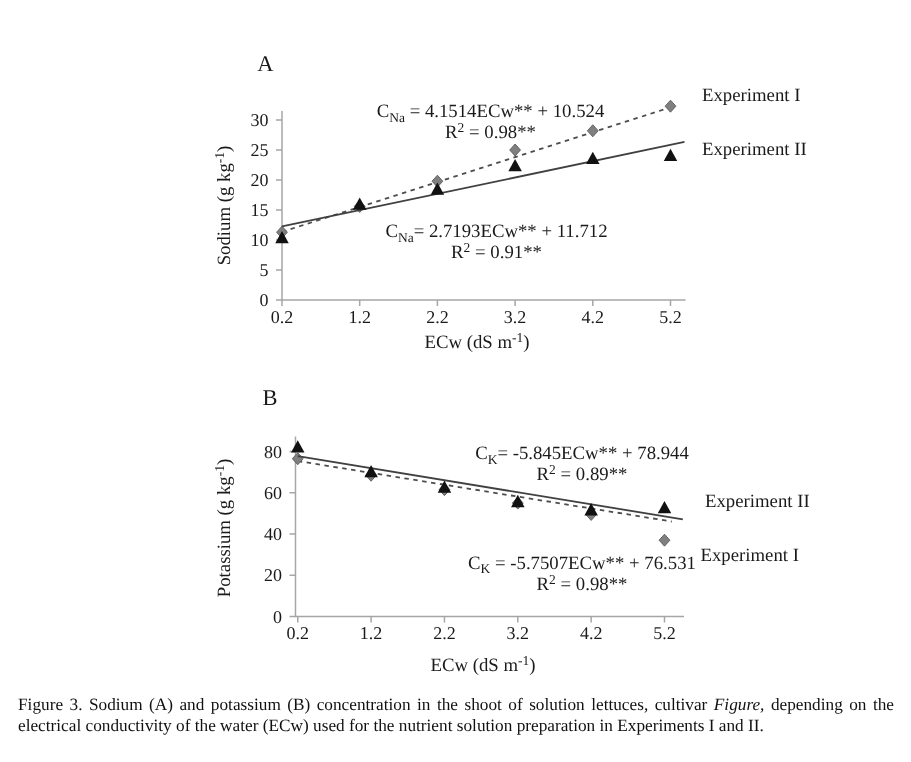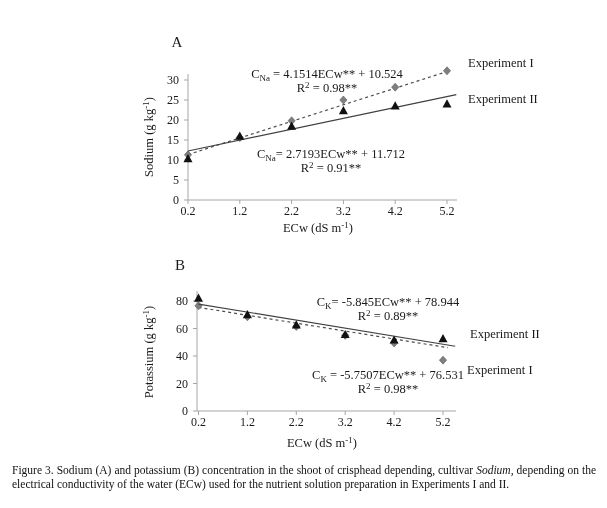--- a/index.html
+++ b/index.html
@@ -111,14 +111,14 @@
         <path d="M247.4 309.95L251.9 318.15L242.9 318.15Z" fill="#111111"></path>
         <path d="M296.3 320.2625L300.8 328.4625L291.8 328.4625Z" fill="#111111"></path>
         <path d="M345.2 329.8875L349.7 338.0875L340.7 338.0875Z" fill="#111111"></path>
         <path d="M394.1 335.3875L398.6 343.5875L389.6 343.5875Z" fill="#111111"></path>
         <path d="M443 334.0125L447.5 342.2125L438.5 342.2125Z" fill="#111111"></path>
         <text x="388" y="306" text-anchor="middle" font-size="12.5"><tspan dy="0">C</tspan><tspan dy="3" font-size="9">K</tspan><tspan dy="-3">= -5.845ECw**  + 78.944</tspan></text>
         <text x="388" y="320" text-anchor="middle" font-size="12.5"><tspan dy="0">R</tspan><tspan dy="-4" font-size="9">2</tspan><tspan dy="4"> = 0.89**</tspan></text>
         <text x="470" y="338" text-anchor="start" font-size="12.5"><tspan dy="0">Experiment II</tspan></text>
       </g>
     </svg>
-  <p class="caption"><b>Figure 3</b><span>. Sodium (A) and potassium (B) concentration in the shoot of crisphead depending, cultivar </span><i>Sodium,</i><span> depending on the electrical conductivity of the water (ECw) used for the nutrient solution preparation in Experiments I and II.</span></p>
+  <p class="caption"><b>Figure 3</b><span>. Sodium (A) and potassium (B) concentration in the shoot of solution lettuces, cultivar </span><i>Figure,</i><span> depending on the electrical conductivity of the water (ECw) used for the nutrient solution preparation in Experiments I and II.</span></p>
 </div>
 
 </body></html>

